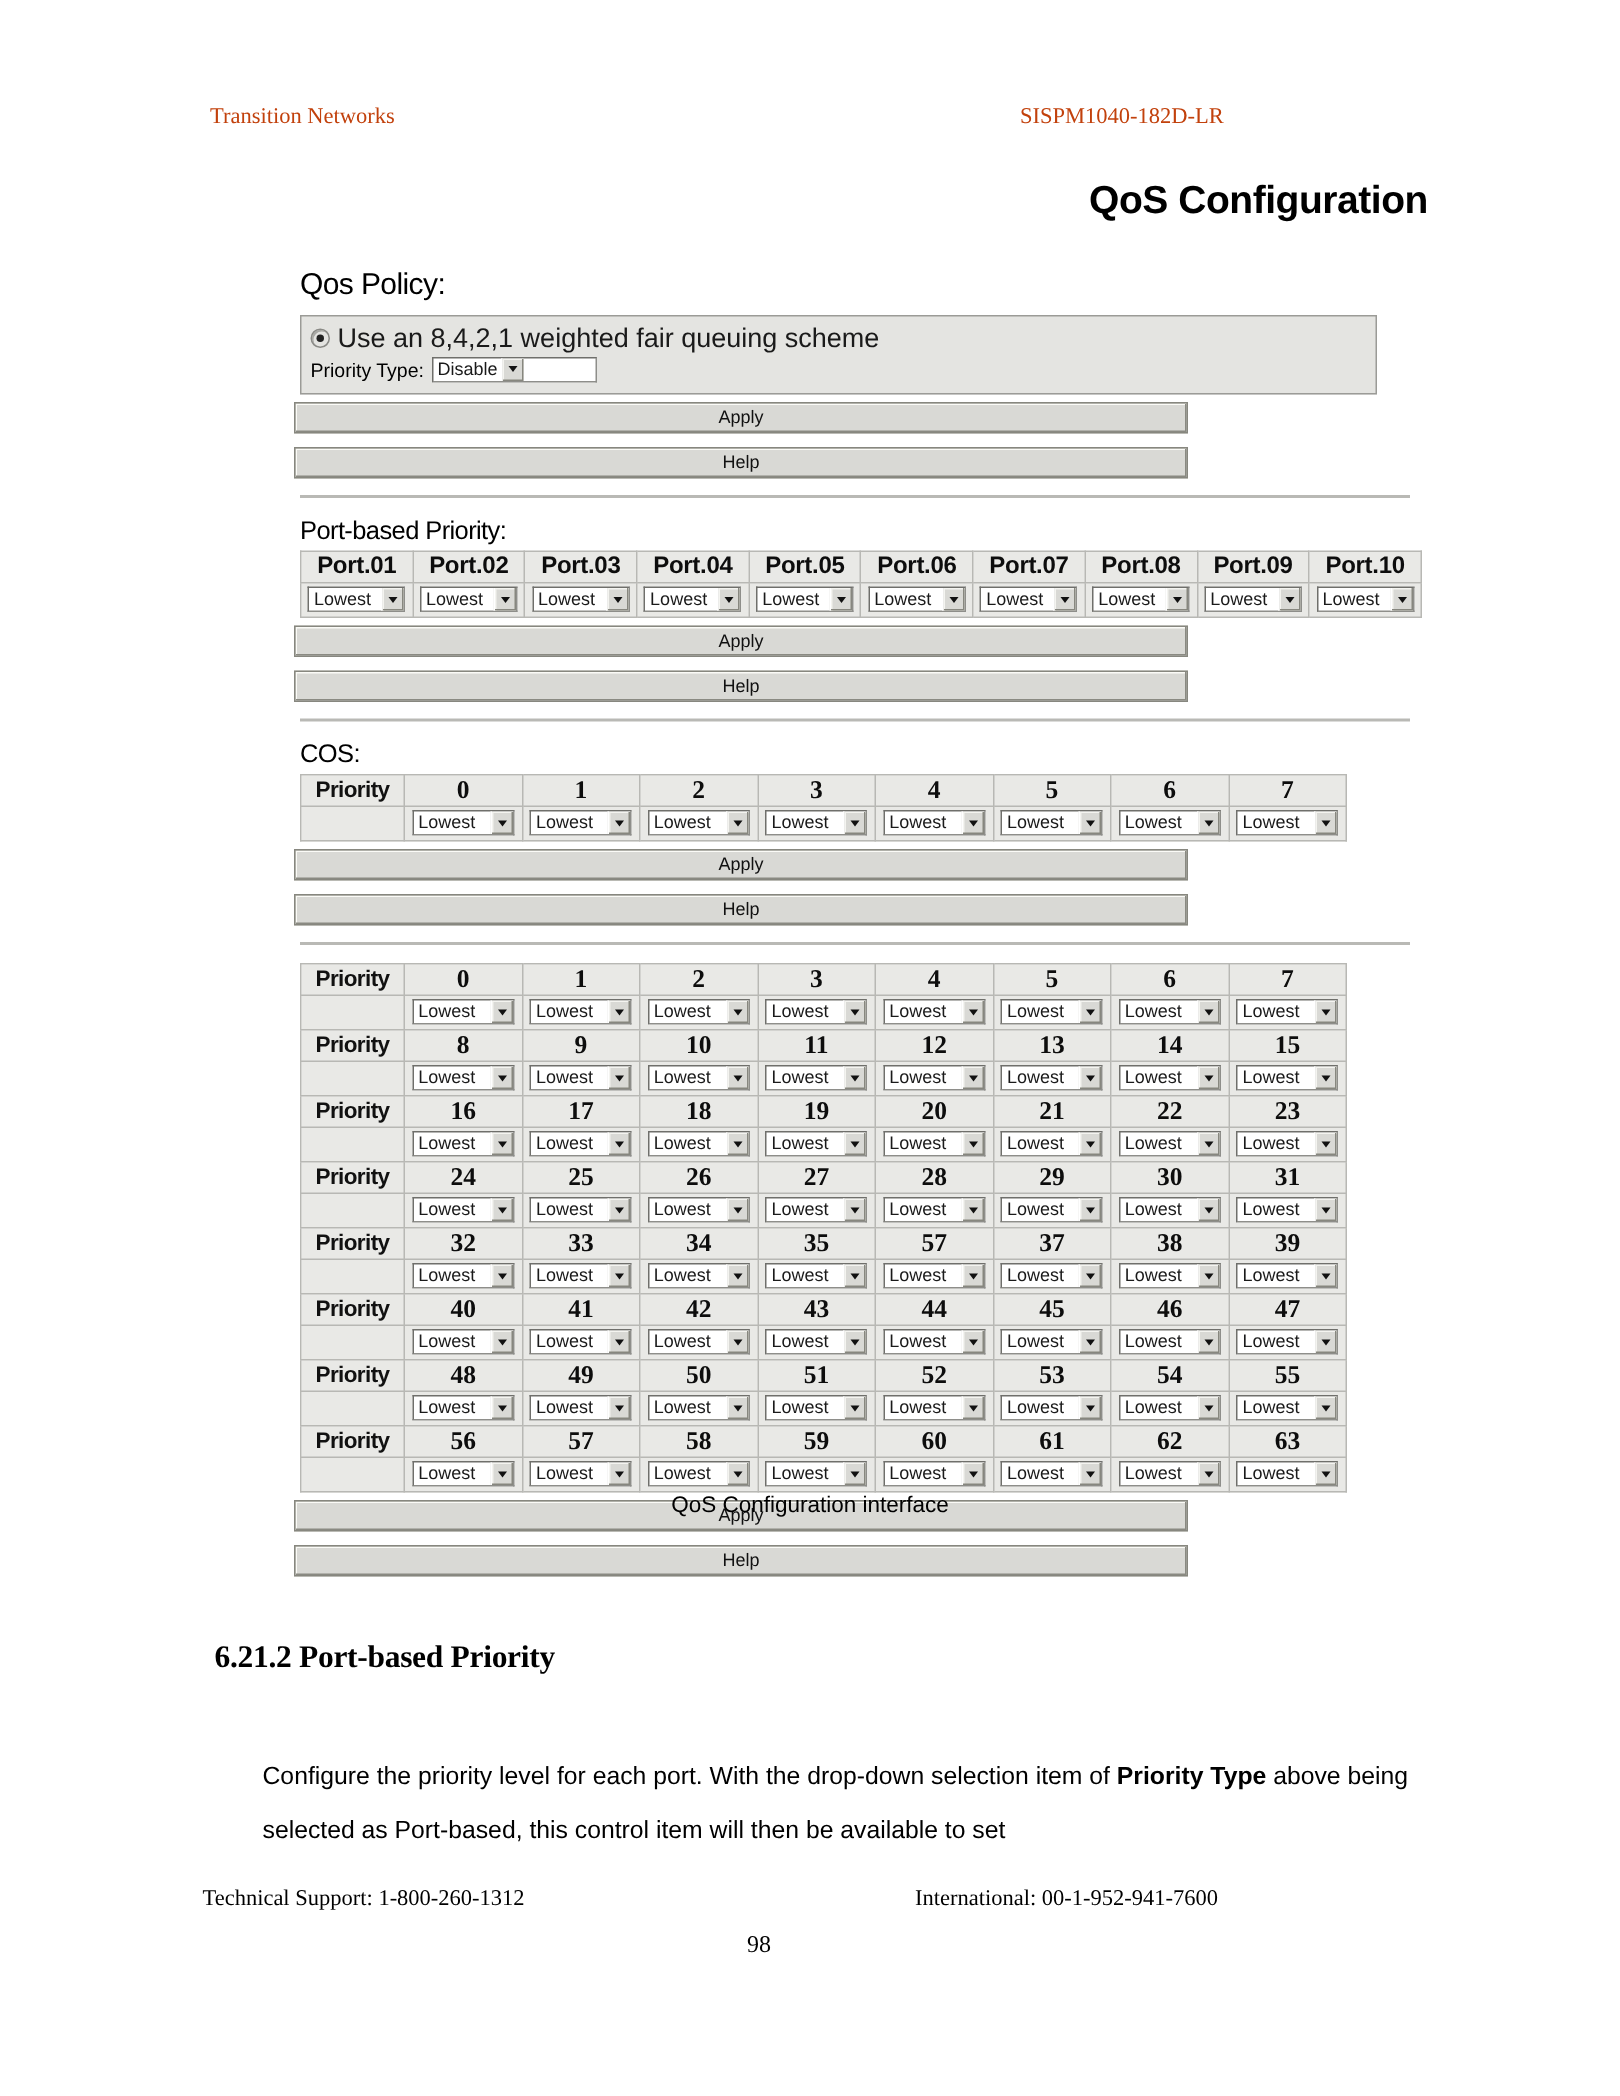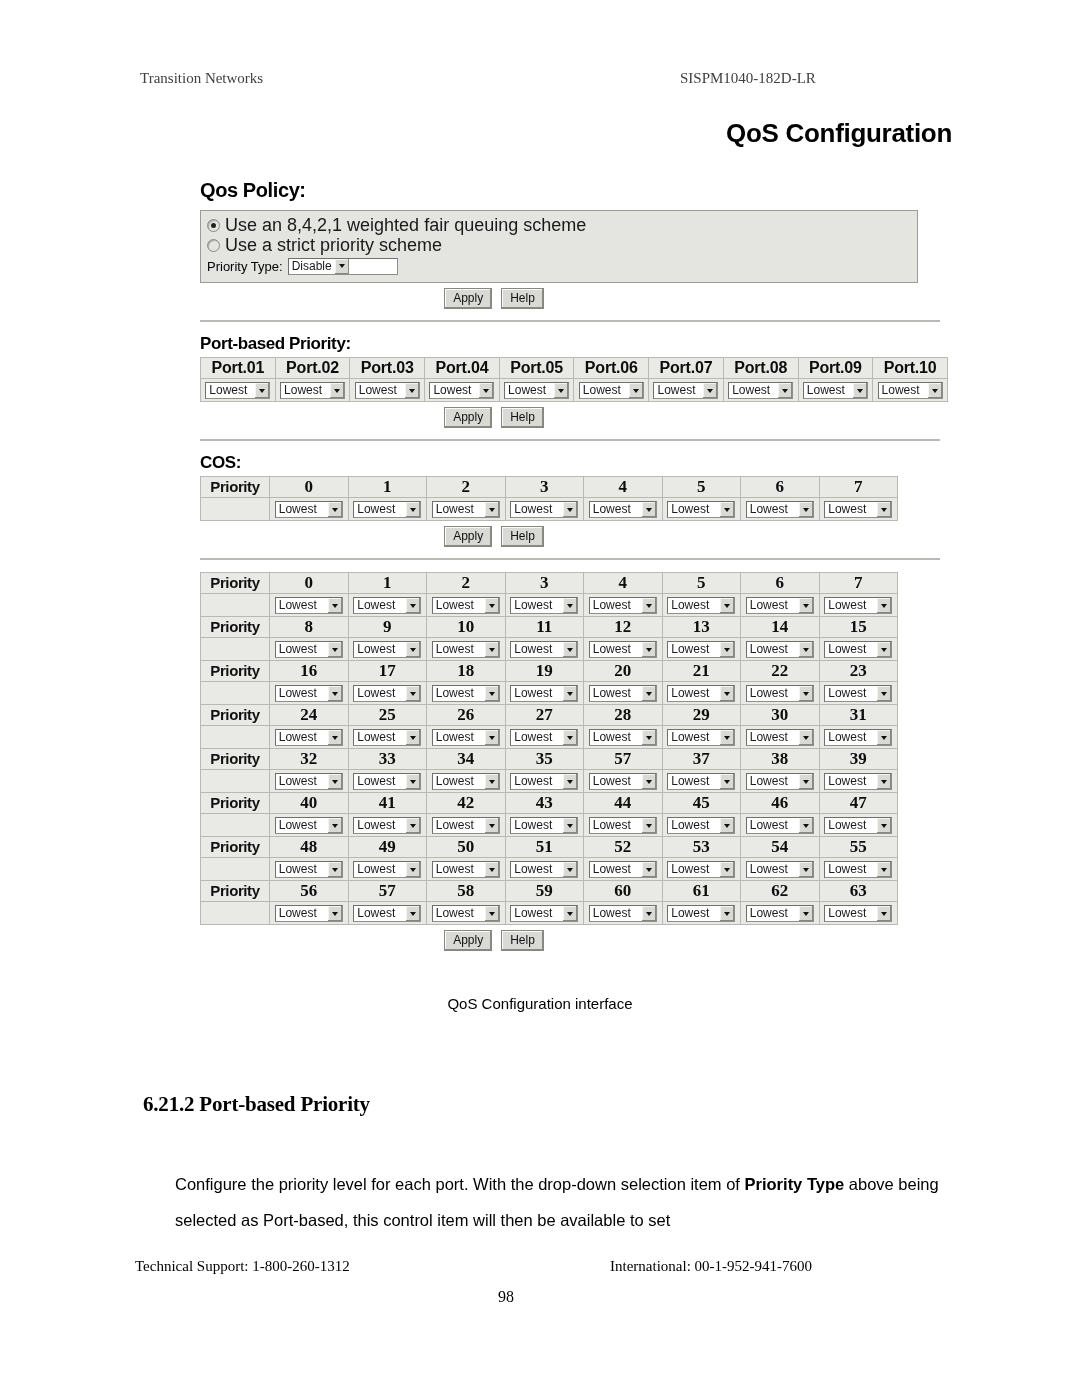--- a/index.html
+++ b/index.html
@@ -18,21 +18,21 @@
 
   
   .running-head {
     position: absolute;
     top: 70px;
     left: 140px;
     right: 140px;
     height: 20px;
     font-family: "Liberation Serif", serif;
     font-size: 15px;
-    color: #404040;
+    color: #c2410c;
   }
   .running-head .rh-left { position: absolute; left: 0; top: 0; }
   .running-head .rh-right { position: absolute; left: 540px; top: 0; }
 
   .page-footer {
     position: absolute;
     top: 1258px;
     left: 135px;
     right: 130px;
     font-family: "Liberation Serif", serif;
@@ -64,21 +64,21 @@
     font-weight: bold;
     font-size: 26px;
     letter-spacing: -0.3px;
     color: #000;
     margin: 0 0 30px 0;
     padding-left: 6px;
   }
 
   .section-heading {
     font-family: "Liberation Sans", sans-serif;
-    font-weight: bold;
+    font-weight: normal;
     font-size: 20px;
     letter-spacing: -0.4px;
     color: #000;
     margin: 0 0 8px 4px;
   }
   .section-heading.small {
     font-size: 17px;
     margin-bottom: 3px;
   }
 
@@ -172,20 +172,21 @@
   .sel.cell { width: 68px; }
   .sel.cell .sel-txt { flex: 1; }
 
   
   .btn-row {
     display: flex;
     justify-content: center;
     gap: 9px;
     margin-top: 5px;
     padding-right: 160px;
+    flex-direction: column;
   }
   .btn {
     background: #d9d9d5;
     border: 1px solid #87877f;
     box-shadow: inset -1px -1px 0 #8a8a82, inset 1px 1px 0 #fbfbf7;
     font-size: 12px;
     line-height: 14px;
     padding: 2px 8px 3px 8px;
     color: #111;
     font-family: "Liberation Sans", sans-serif;
@@ -290,24 +291,20 @@
 <div class="ui-shot">
 
   <div class="ui-title">QoS Configuration</div>
 
   <div class="section-heading">Qos Policy:</div>
 
   <div class="policy-panel">
     <div class="radio-row">
       <span class="radio checked"></span>
       <span>Use an 8,4,2,1 weighted fair queuing scheme</span>
-    </div>
-    <div class="radio-row">
-      <span class="radio"></span>
-      <span>Use a strict priority scheme</span>
     </div>
     <div class="ptype-row">
       <span class="lbl">Priority Type:</span>
       <span class="sel wide">
         <span class="sel-txt">Disable</span>
         <span class="sel-arrow">
             <i></i>
           </span>
       </span>
     </div>

